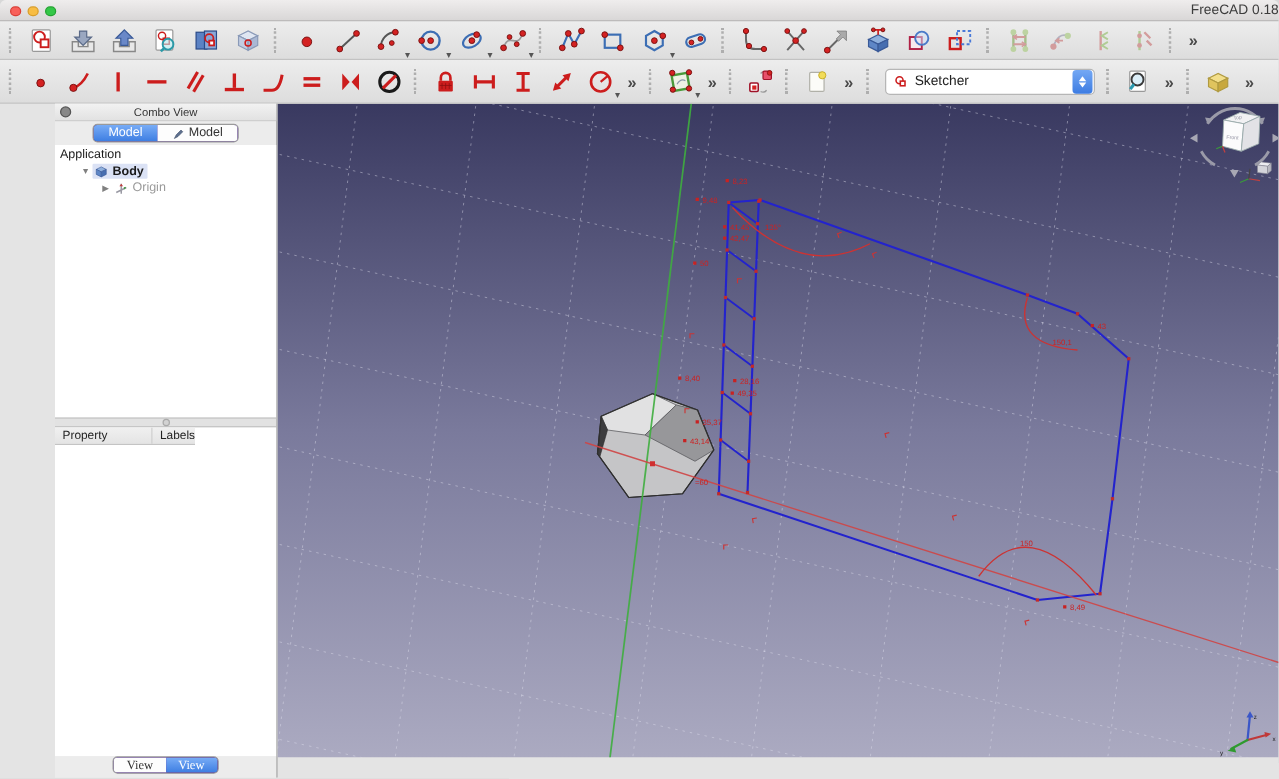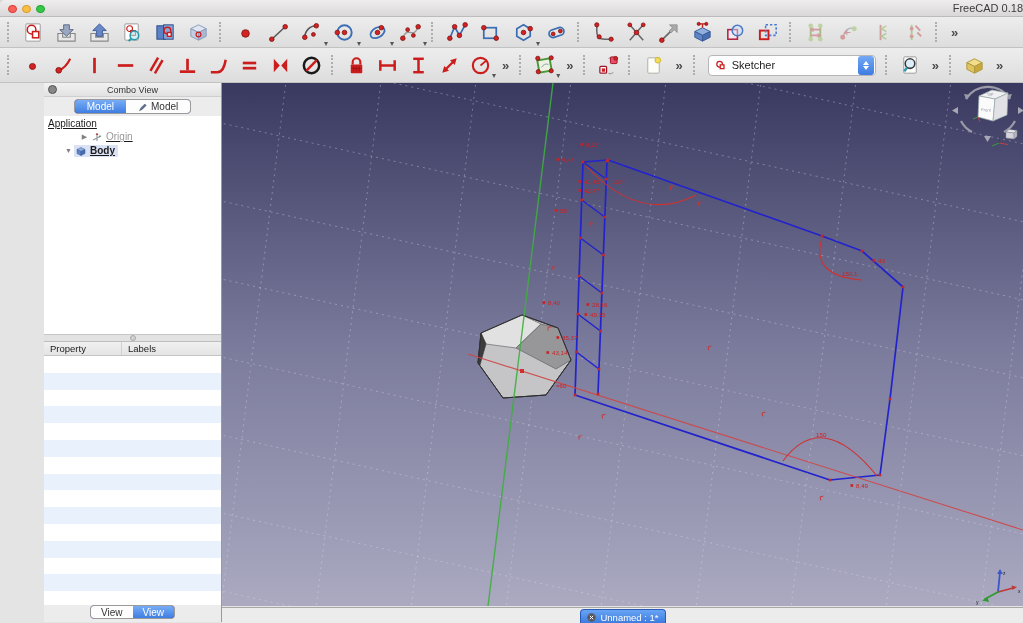--- a/index.html
+++ b/index.html
@@ -55,37 +55,37 @@
   #model-tasks { height:19px; display:flex; justify-content:center; align-items:center; }
   .seg { display:flex; border:1px solid #9a9a9a; border-radius:4px; overflow:hidden; background:#4c1d95; height:15px; }
   .seg-btn { padding:0 12px; font-size:10px; color:#333; display:flex; align-items:center; gap:3px; background:#fdfdfd; }
   .seg-btn.active { background:linear-gradient(#78acf6,#3e7ee2); color:#fff; }
   #attr-header { height:14px; line-height:14px; font-size:9px; color:#222; padding-left:4px;
                  background:linear-gradient(#f4f4f4,#e8e8e8); border-bottom:1px solid #c6c6c6; }
   #tree { height:218px; background:#fff; overflow:hidden; padding-top:1px; }
   .tree-row { height:13.5px; display:flex; align-items:center; font-size:10px; color:#1a1a1a; }
   .tree-row .exp { width:11px; font-size:7px; color:#808080; text-align:center; flex:none; }
   .tree-row .ticon { width:13px; height:12px; flex:none; display:flex; align-items:center; }
-  .tree-row .cell { display:flex; gap:2px; padding:0 3px 0 1px; border-radius:1px;text-decoration:underline; }
+  .tree-row .cell { display:flex; align-items:center; gap:2px; padding:0 3px 0 1px; border-radius:1px; }
   .tree-row .bold { font-weight:bold; }
   .tree-row .muted { color:#9a9a9a; }
   .hl-selected { background:#dbe2f5; }
   .hl-editing { background:#ffff18; }
   .hl-editing .lbl { color:#4a4a3a; }
   #splitter { height:8px; background:#e2e2e2; border-top:1px solid #c6c6c6; border-bottom:1px solid #bdbdbd;
               display:flex; align-items:center; justify-content:center; }
   #splitter .knob { width:6px; height:6px; border-radius:50%; background:#d2d2d2; border:1px solid #aaa; }
-  #prop-table { flex:1; background:#fff; display:flex; flex-direction:column; overflow:hidden; }
+  #prop-table { flex:1; background:#fff; display:flex; flex-direction:row; overflow:hidden; }
   #prop-head { height:14px; display:flex; font-size:9.5px; color:#222; background:linear-gradient(#f0f0f0,#e4e4e4);
                border-bottom:1px solid #c4c4c4; }
   #prop-head .c1 { width:78px; padding-left:6px; border-right:1px solid #d0d0d0; line-height:14px; }
   #prop-head .c2 { padding-left:6px; line-height:14px; }
   .prop-row { height:16.8px; }
   .prop-row.alt { background:#e9f1fc; }
-  #panel-footer { height:17px; display:flex; justify-content:center; align-items:flex-start; background:#ececec; }
+  #panel-footer { height:17px; display:flex; justify-content:center; align-items:flex-start; background:#ececec;font-family:Liberation Serif, serif; }
   #panel-footer .seg { height:14px; }
   #panel-footer .seg-btn { padding:0 10px; }
 
   
   #viewport { width:801px; height:523px; position:relative; }
   #viewport svg { display:block; }
 
   
   #bottombar { position:absolute; left:222px; top:607px; width:801px; height:16px;
                background:#ececec; border-top:1px solid #a8a8a8; }
@@ -533,46 +533,46 @@
                 <path d="M1.5,8.8 L3,5.8 L6.8,2 L8.2,3.4 L4.4,7.2 Z" fill="#5d6f8e" stroke="#45556e" stroke-width="0.5"></path>
               </svg>
             <span>Model</span>
           </span>
         </div>
       </div>
       <div id="tree">
           <div class="tree-row" style="padding-left: 3px;">
             <span class="cell ">
               <span class="lbl  ">Application</span>
+            </span>
+          </div>
+          <div class="tree-row" style="padding-left: 19px;">
+            <span class="exp">▼</span>
+            <span class="cell hl-selected">
+              <span class="ticon">
+                <svg width="12" height="12" viewBox="0 0 12 12">
+                  <path d="M2,4.5 L6,2.5 L10,4.5 L6,6.5 Z" fill="#8fb0dd" stroke="#3a5a98" stroke-width="0.5"></path>
+                  <path d="M2,4.5 v4 l4,2 v-4 z" fill="#5e86c6" stroke="#3a5a98" stroke-width="0.5"></path>
+                  <path d="M10,4.5 v4 l-4,2 v-4 z" fill="#476eb0" stroke="#3a5a98" stroke-width="0.5"></path>
+                </svg>
+              </span>
+              <span class="lbl bold ">Body</span>
             </span>
           </div>
           <div class="tree-row" style="padding-left: 35px;">
             <span class="exp">▶</span>
             <span class="cell ">
               <span class="ticon">
                 <svg width="12" height="12" viewBox="0 0 12 12">
                   <path d="M6,2 V10 M2,9 L10,5" stroke="#9a9aa4" stroke-width="1.2" fill="none"></path>
                   <path d="M6,2 l-1.5,2 h3 z" fill="#c04040"></path>
                   <path d="M10,5 l-2,-0.5 0.5,2 z" fill="#3a9a3a"></path>
                 </svg>
               </span>
               <span class="lbl  muted">Origin</span>
-            </span>
-          </div>
-          <div class="tree-row" style="padding-left: 19px;">
-            <span class="exp">▼</span>
-            <span class="cell hl-selected">
-              <span class="ticon">
-                <svg width="12" height="12" viewBox="0 0 12 12">
-                  <path d="M2,4.5 L6,2.5 L10,4.5 L6,6.5 Z" fill="#8fb0dd" stroke="#3a5a98" stroke-width="0.5"></path>
-                  <path d="M2,4.5 v4 l4,2 v-4 z" fill="#5e86c6" stroke="#3a5a98" stroke-width="0.5"></path>
-                  <path d="M10,4.5 v4 l-4,2 v-4 z" fill="#476eb0" stroke="#3a5a98" stroke-width="0.5"></path>
-                </svg>
-              </span>
-              <span class="lbl bold ">Body</span>
             </span>
           </div>
         </div>
       <div id="splitter">
           <span class="knob"></span>
         </div>
       <div id="prop-table">
         <div id="prop-head">
           <span class="c1">Property</span>
           <span class="c2">Labels</span>
@@ -742,23 +742,14 @@
           <line x1="776" y1="509" x2="763" y2="516" stroke="#2f9a2f" stroke-width="1.8"></line>
           <path d="M760,517.5 l5.5,-3 1.5,4.5 z" fill="#2f9a2f"></path>
           <text id="triad-z" x="781" y="492" font-size="5" fill="#222">z</text>
           <text id="triad-x" x="796" y="510" font-size="5" fill="#222">x</text>
           <text id="triad-y" x="754" y="521" font-size="5" fill="#222">y</text>
         </g>
       </svg>
     </div>
   </div>
 
-  <div id="bottombar">
-    <div id="doc-tab">
-      <svg width="9" height="9">
-        <circle cx="4.5" cy="4.5" r="4.2" fill="#585862"></circle>
-        <path d="M2.8,2.8 L6.2,6.2 M6.2,2.8 L2.8,6.2" stroke="#fff" stroke-width="1"></path>
-      </svg>
-      <span class="tab-label">Unnamed : 1*</span>
-    </div>
-  </div>
 
 </div>
 
 </body></html>

